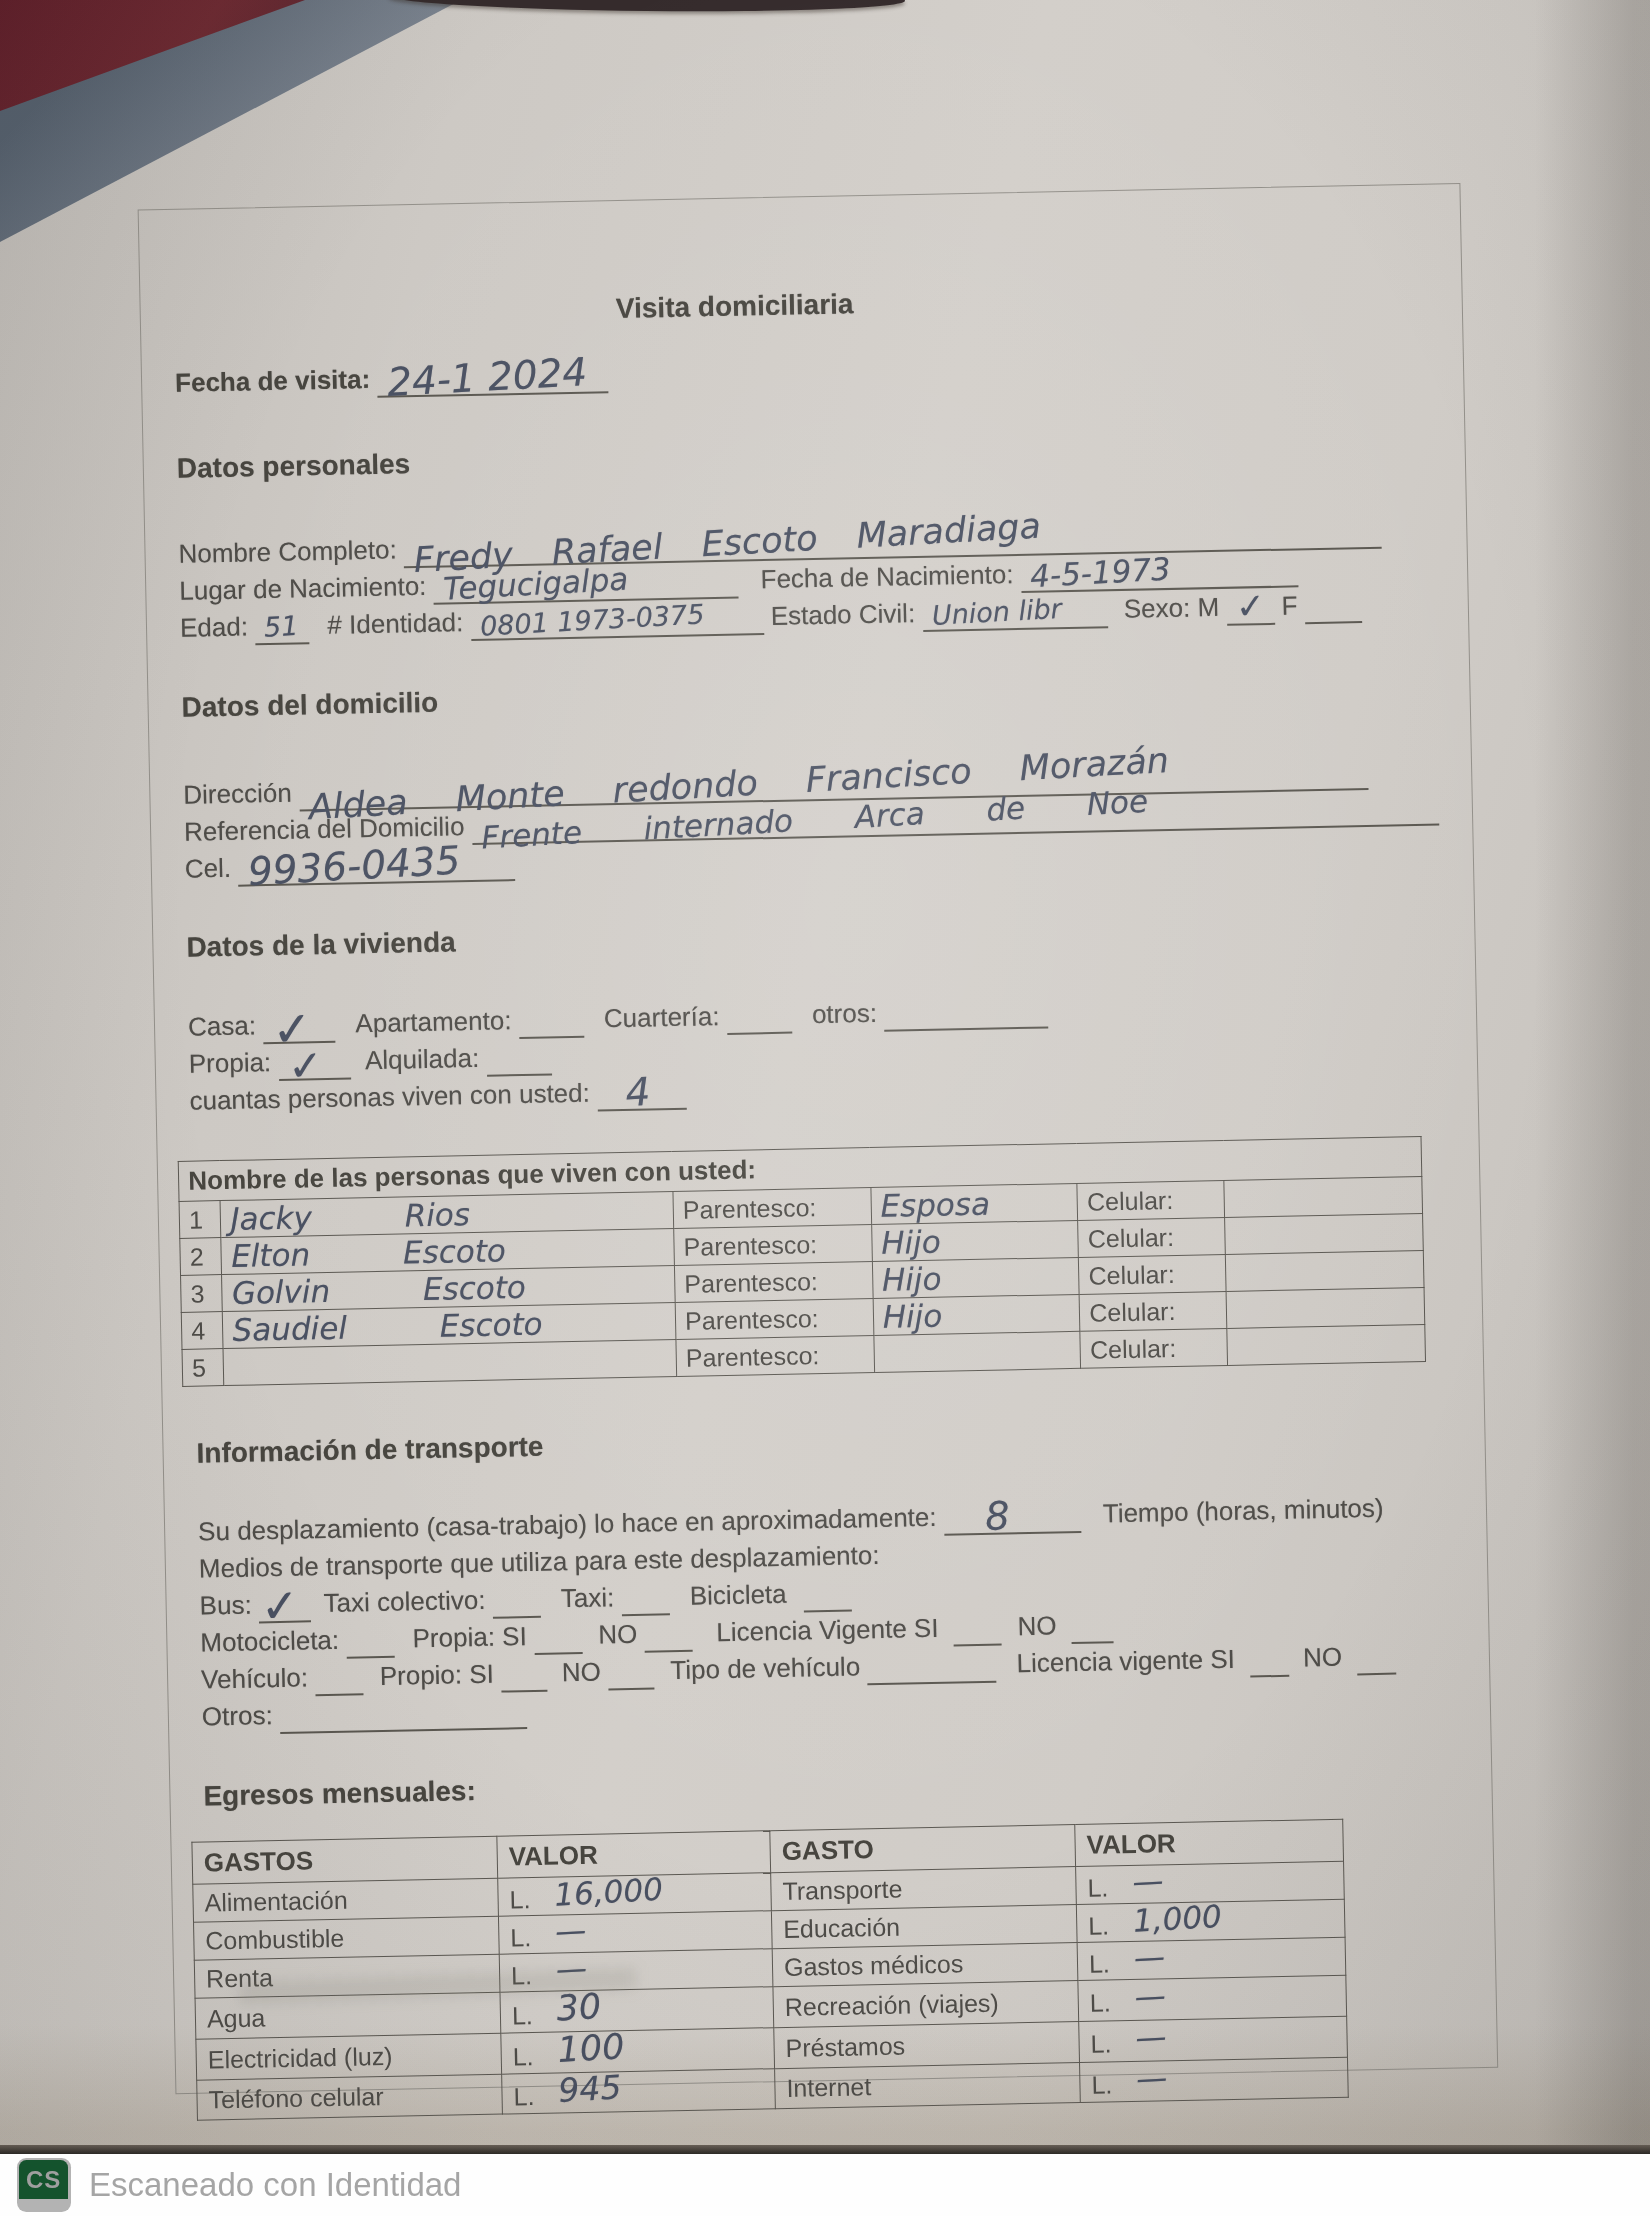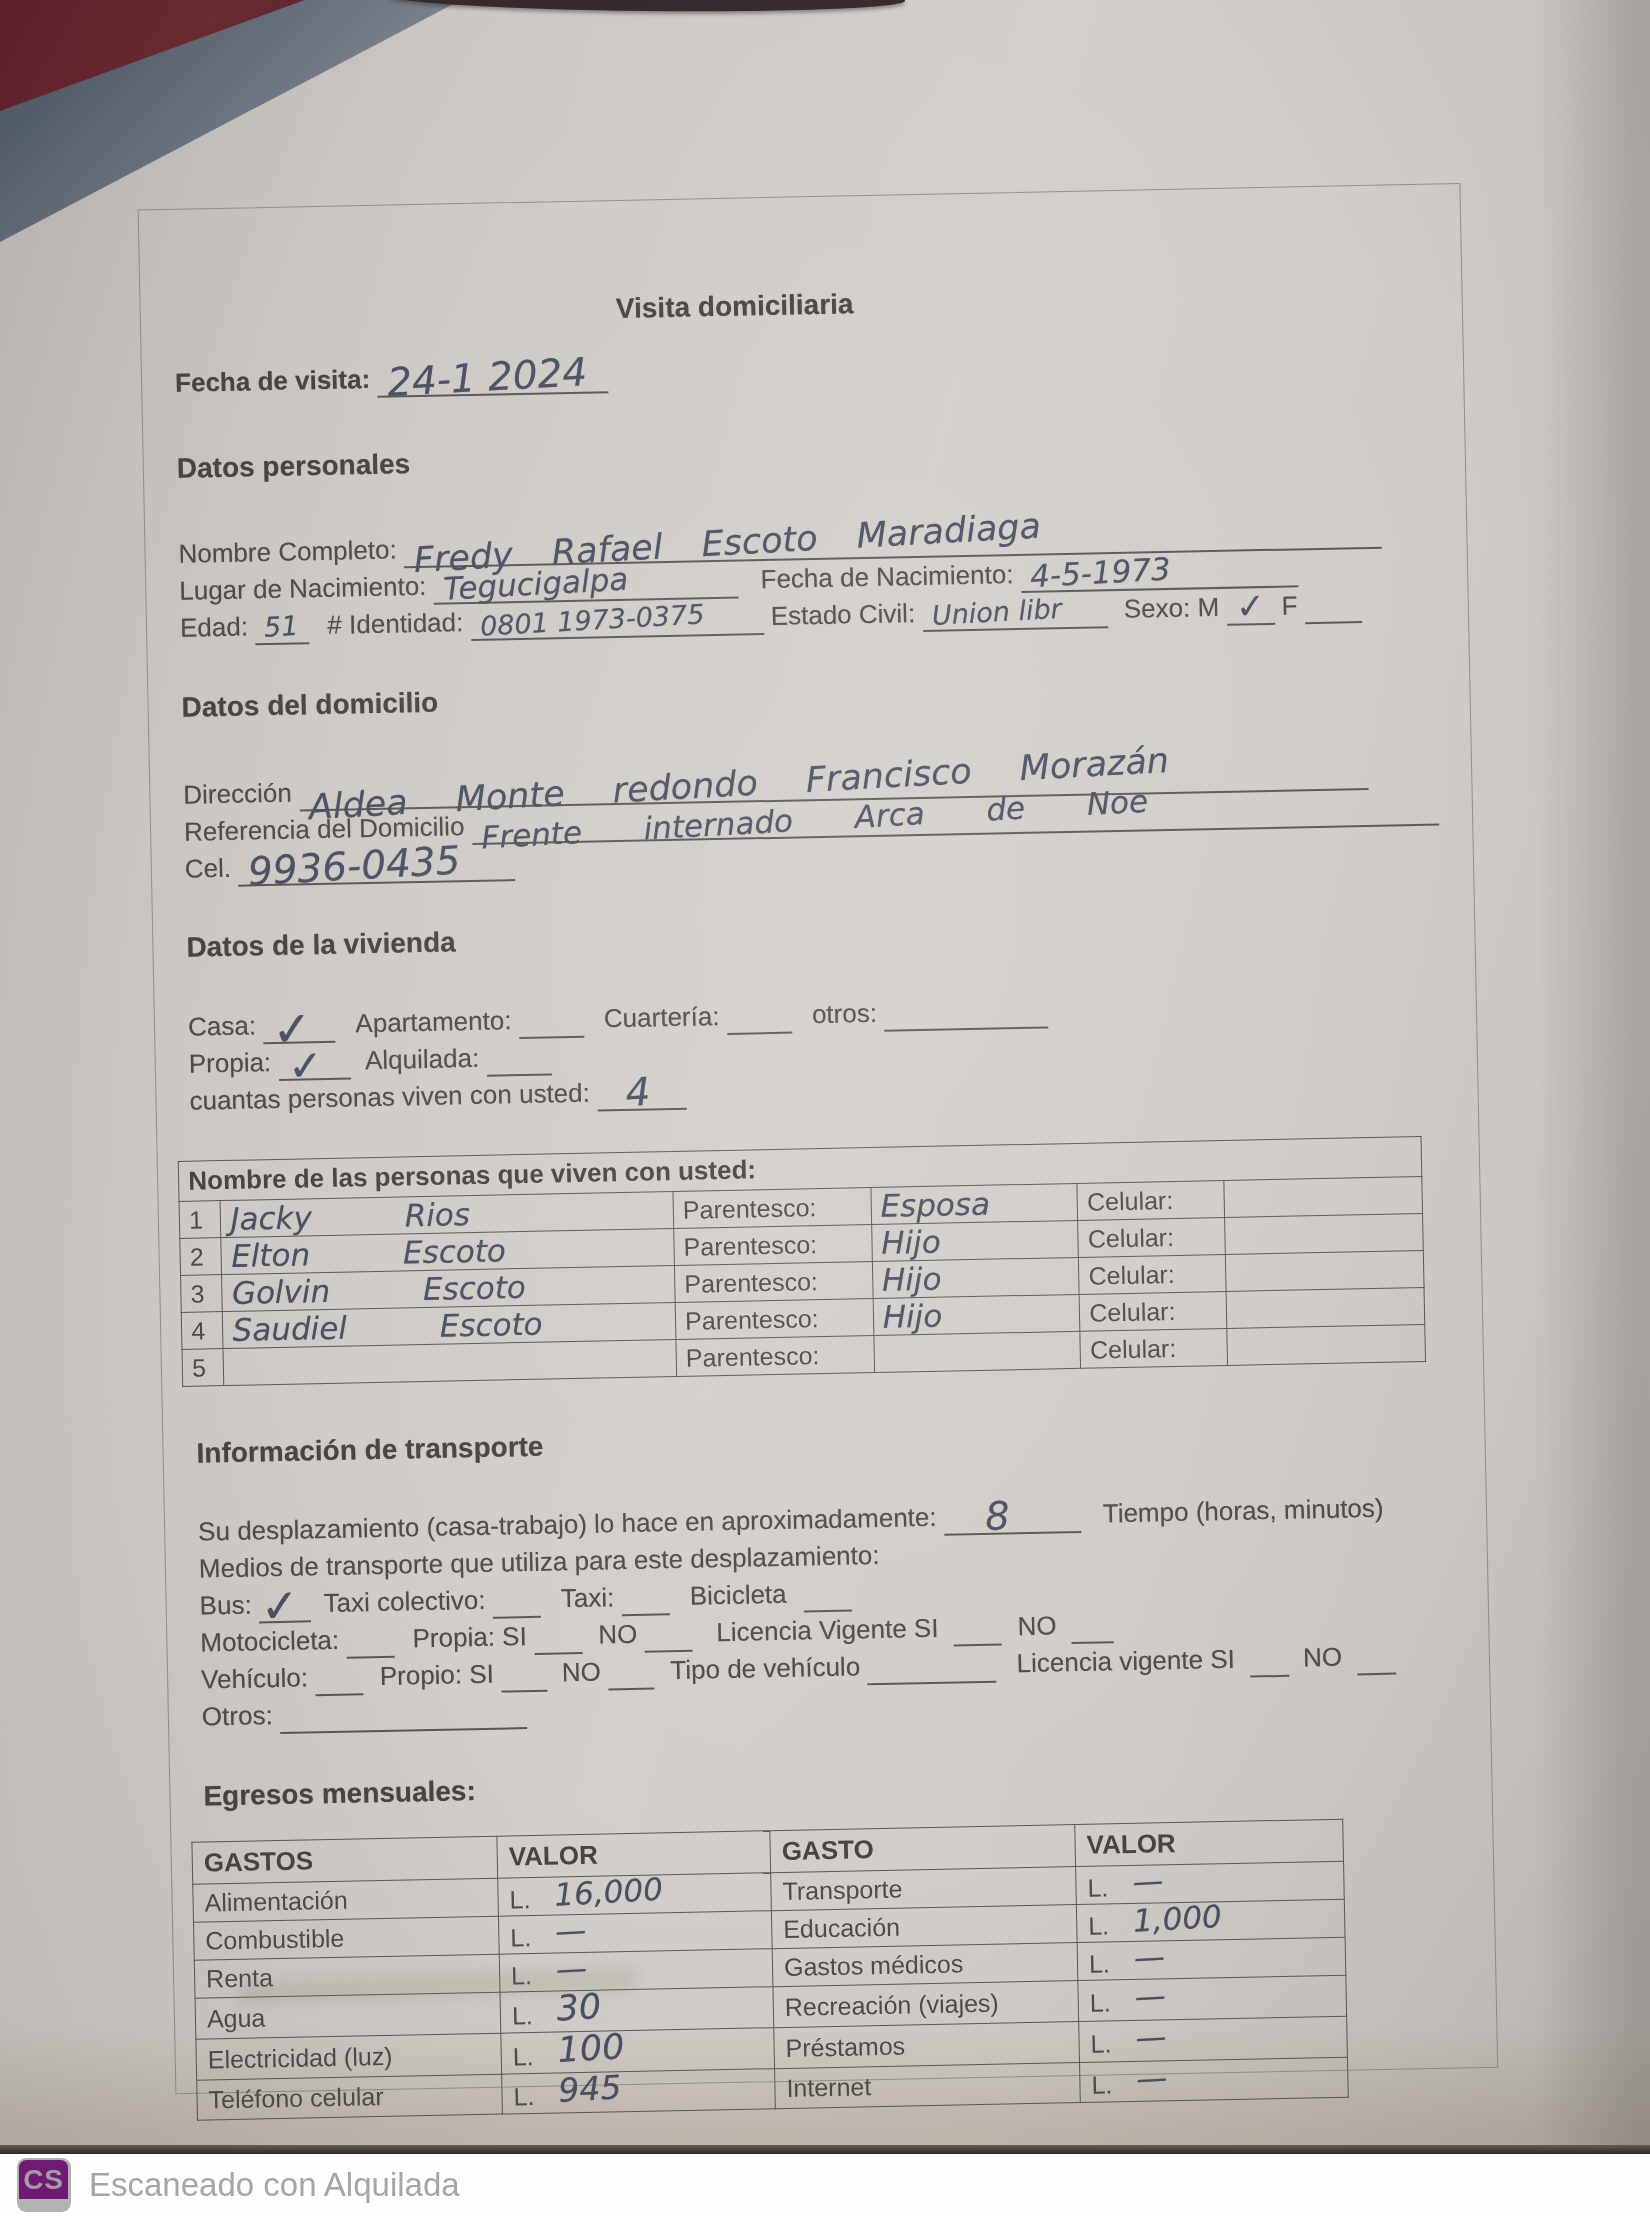--- a/index.html
+++ b/index.html
@@ -84,23 +84,23 @@
   }
   
   .scanbar{
     position:absolute;left:0;top:2154px;width:1650px;height:63px;background:#fefefe;
   }
   .cs-icon{
     position:absolute;left:16.6px;top:3.7px;width:54px;height:54px;border-radius:9.2px;
     background:#b3b3b3;overflow:hidden;text-align:center;
   }
   .cs-icon .cs-top{
-    display:block;height:39px;line-height:39px;background:#701a75;
+    display:block;height:39px;line-height:39px;background:#14532d;
     border-radius:7.4px 7.4px 0 0;margin:2.8px 2.8px 0 2.8px;
-    font-weight:bold;font-size:28px;color:#9f9f9f;letter-spacing:0.9px;
+    font-weight:bold;font-size:24px;color:#9f9f9f;letter-spacing:0.9px;
   }
   .cs-text{
     position:absolute;left:89px;top:0;height:63px;line-height:61px;
     font-size:33px;color:#a5a5a5;
   }
 </style>
 </head>
 <body>
 
 <div class="photo">
@@ -405,15 +405,15 @@
     <div class="smudge"></div>
   </div>
 
   <div class="bottom-dark"></div>
 </div>
 
 <div class="scanbar">
   <div class="cs-icon">
     <span class="cs-top">CS</span>
   </div>
-  <div class="cs-text">Escaneado con Alquilada</div>
+  <div class="cs-text">Escaneado con Identidad</div>
 </div>
 
 
 </body></html>

